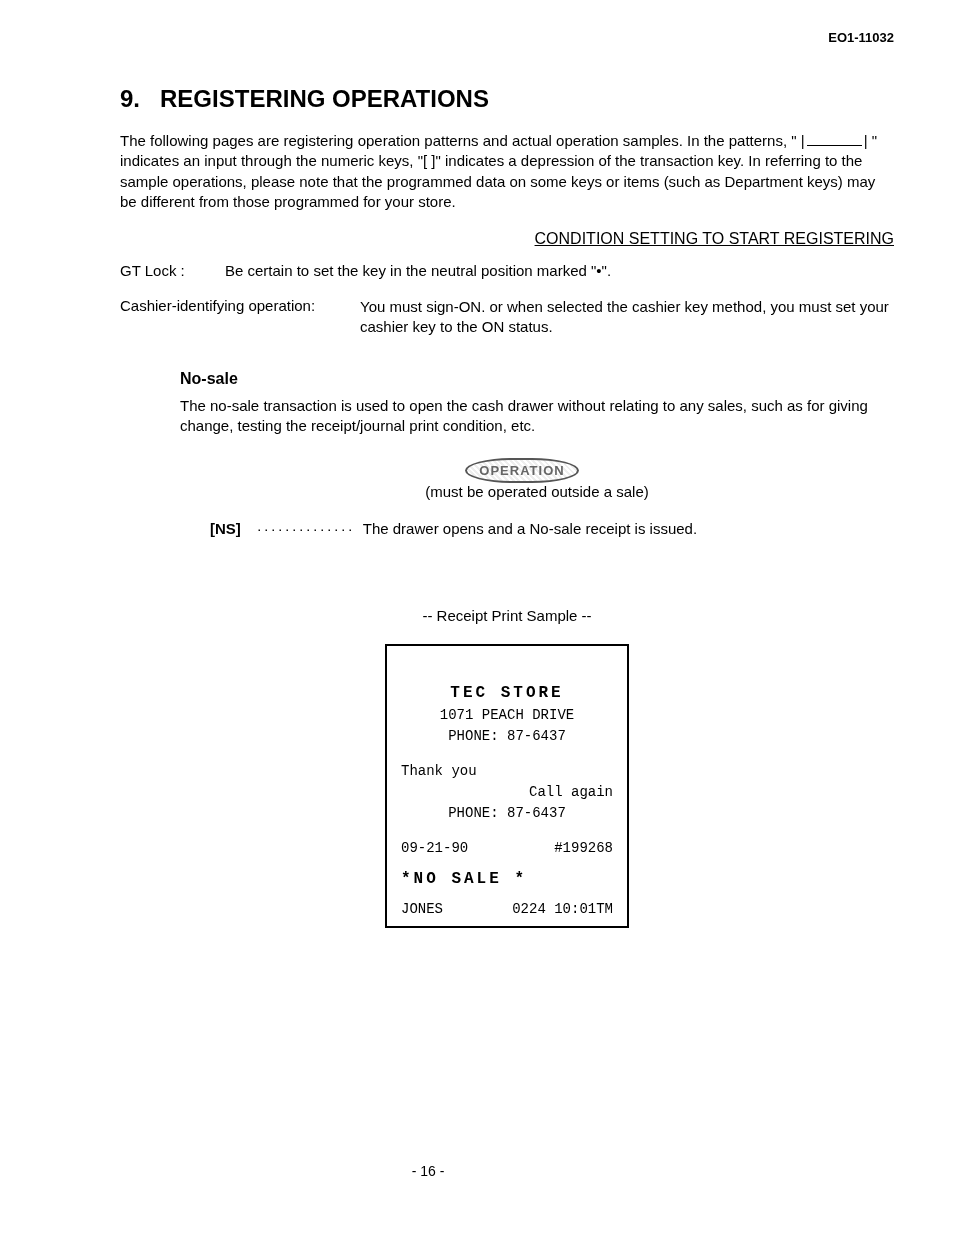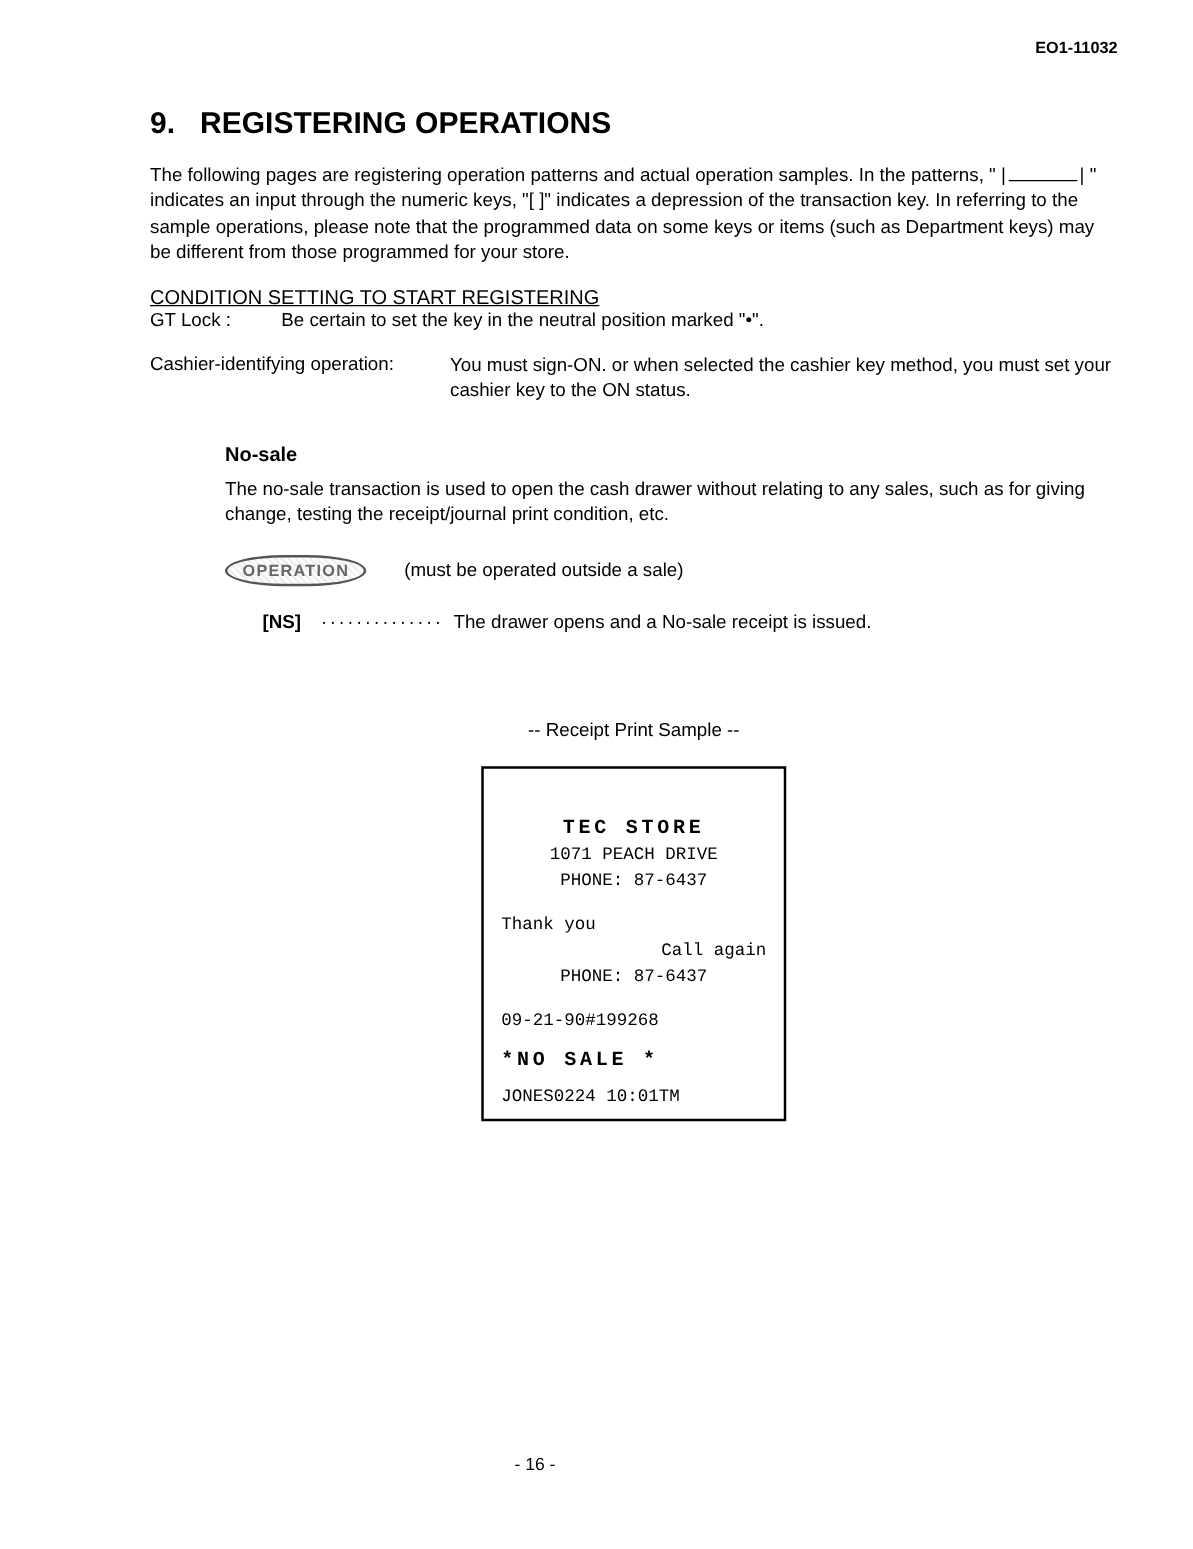--- a/index.html
+++ b/index.html
@@ -38,20 +38,22 @@
     display: inline-block;
     border-bottom: 1px solid #000;
     width: 55px;
     vertical-align: baseline;
     margin: 0 2px;
   }
   .cond-heading {
     text-decoration: underline;
     font-weight: normal;
     font-size: 16px;
+    margin-bottom: 14px;
+    text-align: right;
   }
   .cond-row {
     display: flex;
     margin-bottom: 10px;
   }
   .cond-label {
     width: 105px;
     flex-shrink: 0;
   }
   .cond-row-wide .cond-label { width: 240px; }
@@ -65,20 +67,21 @@
     margin-bottom: 8px;
   }
   .sub-text {
     line-height: 1.35;
     margin-bottom: 22px;
   }
   .op-row {
     display: flex;
     align-items: center;
     margin-bottom: 20px;
+    flex-direction: column;
   }
   .op-badge {
     border: 2px solid #555;
     border-radius: 50%/60%;
     padding: 3px 12px;
     font-weight: bold;
     color: #666;
     background: repeating-linear-gradient(45deg,#eee,#eee 2px,#fff 2px,#fff 4px);
     font-size: 13px;
     letter-spacing: 1px;
@@ -115,20 +118,21 @@
   }
   .r-store {
     text-align: center;
     font-weight: bold;
     letter-spacing: 3px;
     font-size: 16px;
   }
   .r-center { text-align: center; }
   .r-row {
     display: flex;
+    justify-content: space-between;
   }
   .r-big {
     font-weight: bold;
     letter-spacing: 3px;
     font-size: 16px;
     margin: 8px 0;
   }
   .r-gap { height: 14px; }
   .page-num {
     position: absolute;

